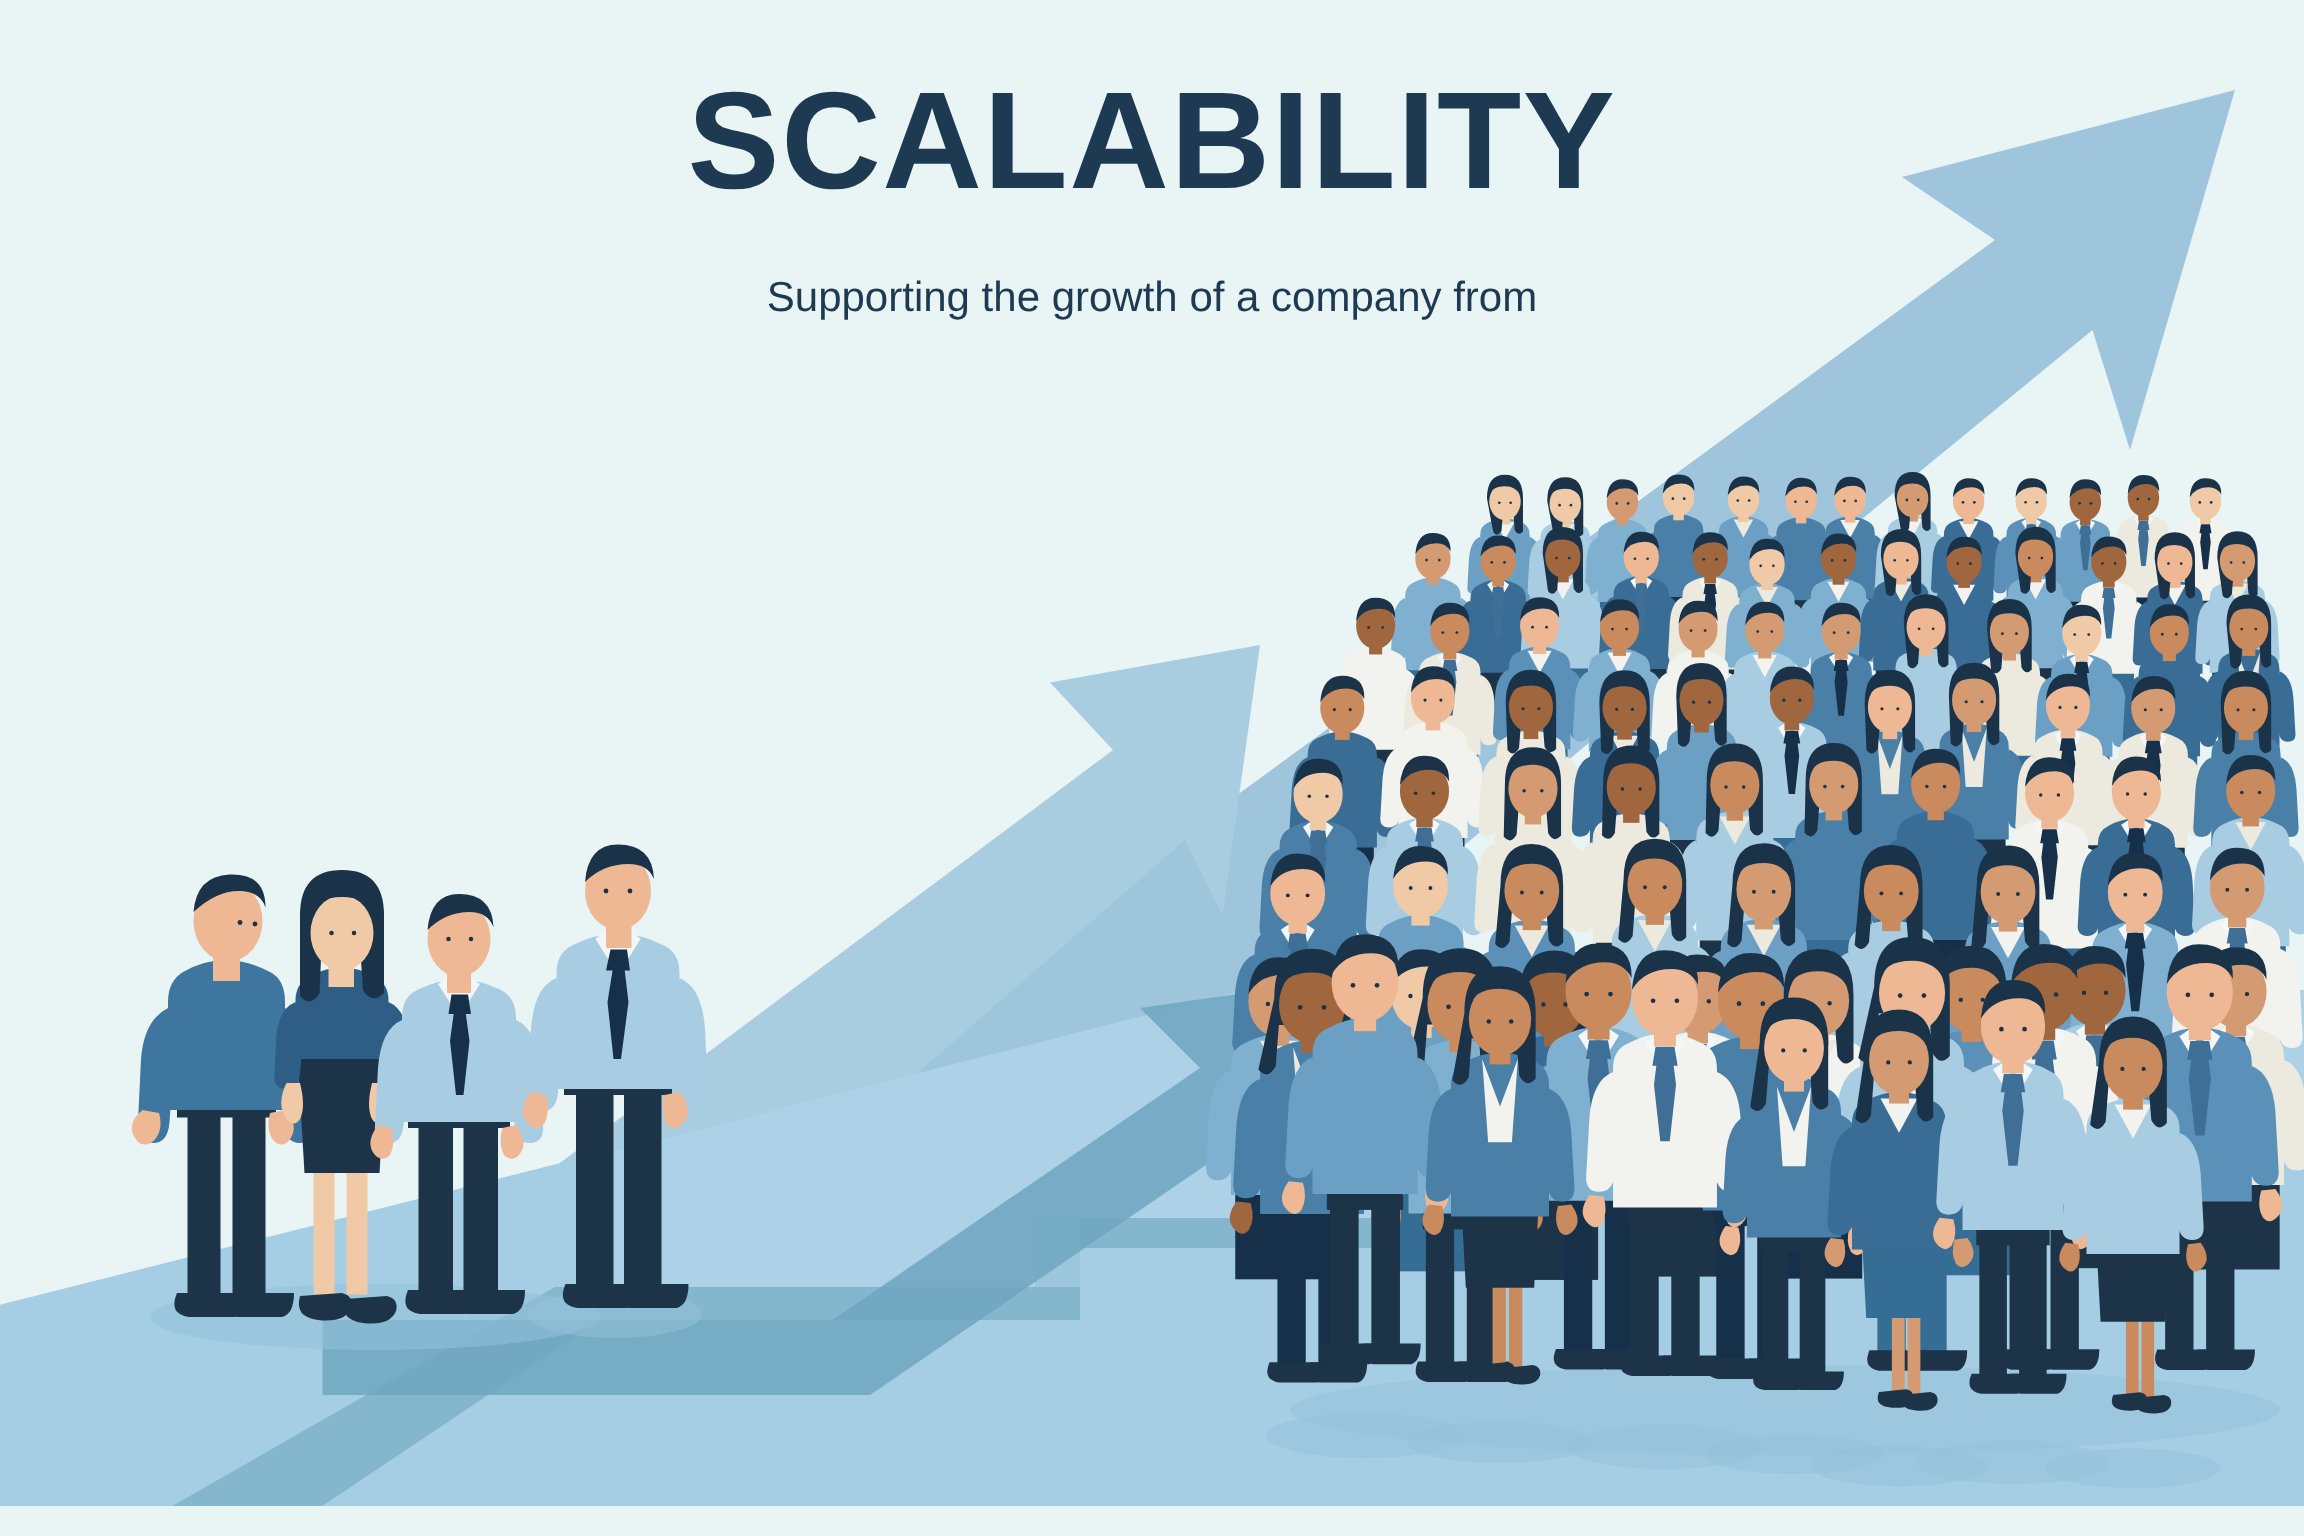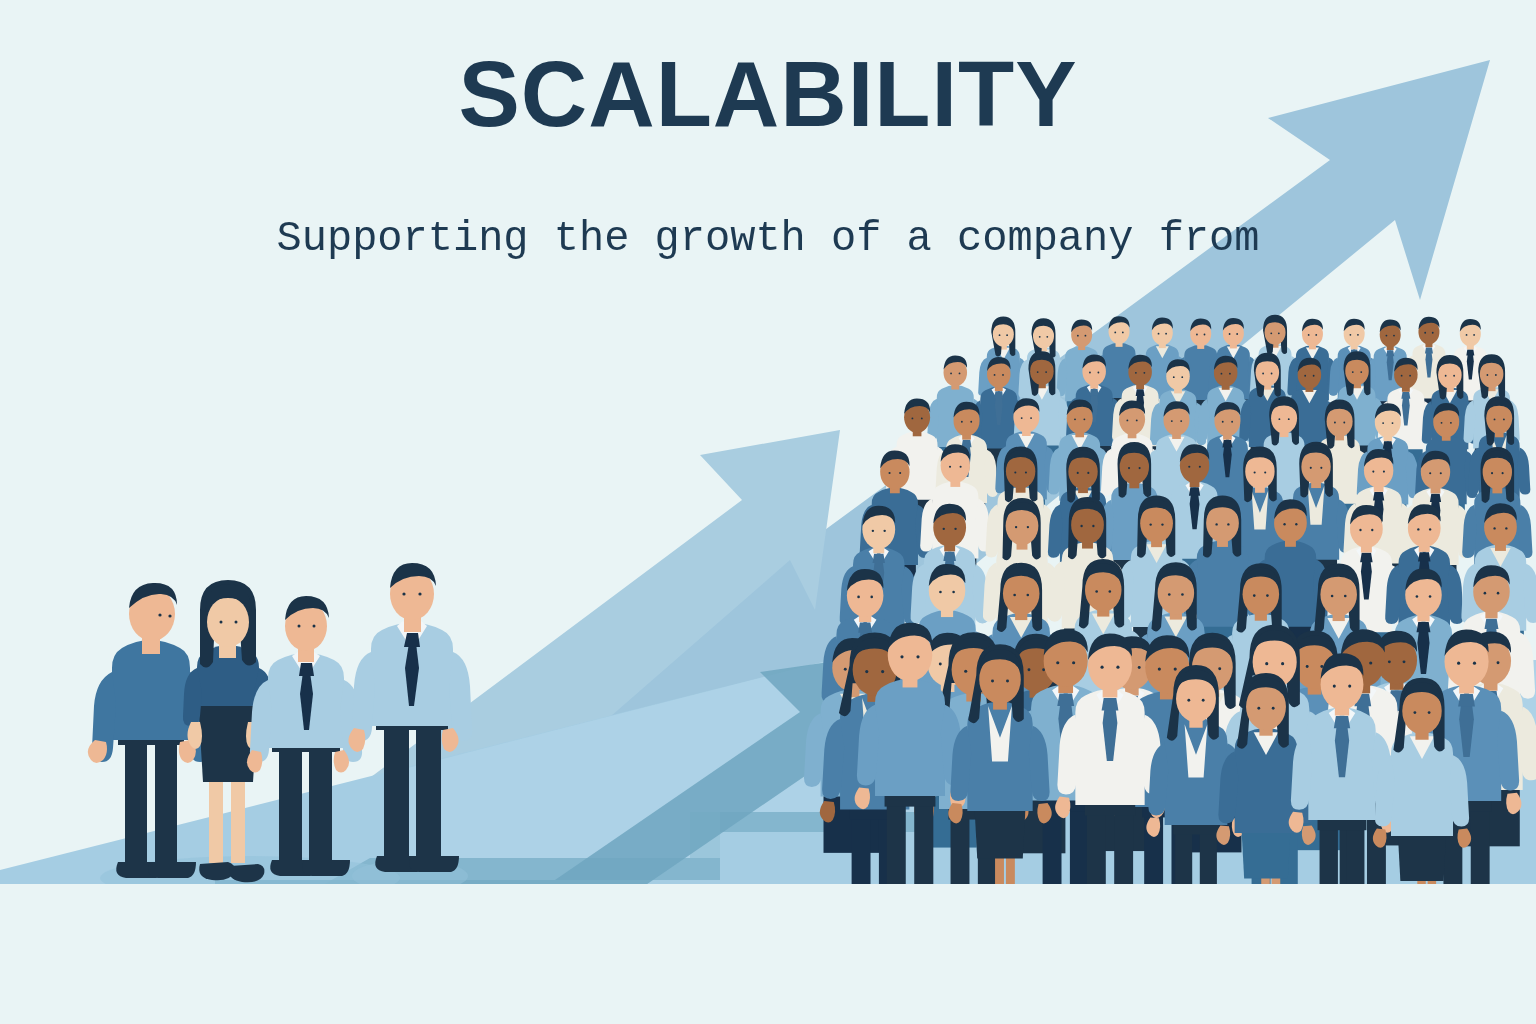--- a/index.html
+++ b/index.html
@@ -1,34 +1,33 @@
 <!DOCTYPE html>
 <html><head>
 <meta charset="utf-8">
 <style>
   html,body{margin:0;padding:0;}
   body{
     width:1536px;height:1024px;overflow:hidden;
     font-family:"Liberation Sans", sans-serif;
     background:#e9f4f5;
   }
-  #stage{position:relative;width:1536px;height:884px;overflow:hidden;background:#14b8a6;}
+  #stage{position:relative;width:1536px;height:1004px;overflow:hidden;background:#14b8a6;}
   #art{position:absolute;inset:0;}
   #title{
     margin:0;padding:0;
     position:absolute;left:0;top:48px;width:1536px;text-align:center;
     font-size:92px;font-weight:bold;letter-spacing:1px;
     color:#1e3a52;line-height:1;
     font-family:"Liberation Sans", sans-serif;
   }
   #subtitle{
     position:absolute;left:0;top:178px;width:1536px;text-align:center;
-    font-size:42px;font-weight:400;color:#1e3a52;line-height:1.45;
-    font-family:Liberation Mono, monospace;
-    margin-top:31px;
+    font-size:28px;font-weight:400;color:#1e3a52;line-height:1.45;
+    font-family:Liberation Sans, sans-serif;
   }
   #subtitle .l{display:block;}
 </style>
 </head>
 <body>
 
 <div id="stage">
 
   <svg id="art" viewBox="0 0 1536 1024" width="1536" height="1024" xmlns="http://www.w3.org/2000/svg" preserveAspectRatio="none">
 

